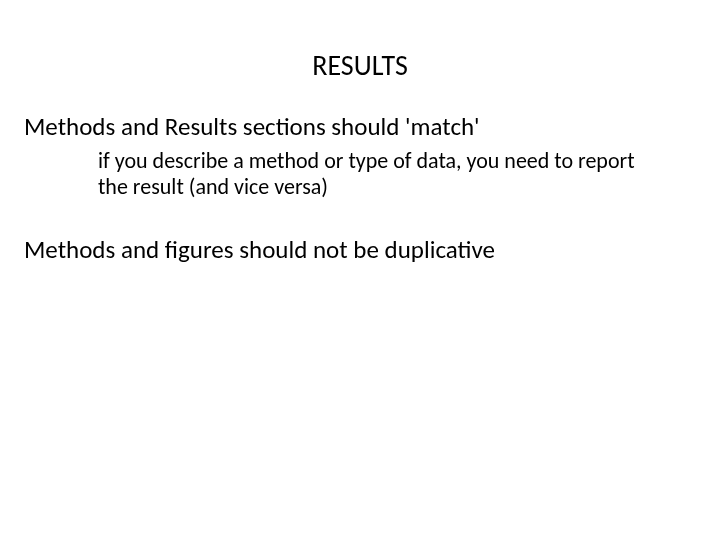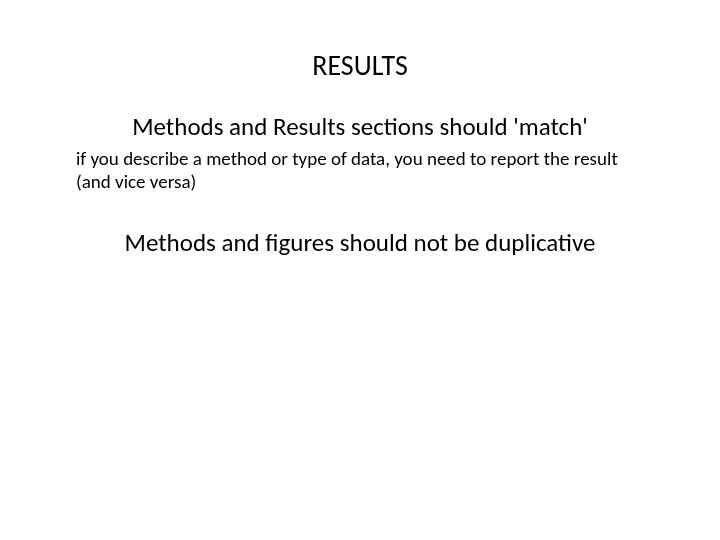--- a/index.html
+++ b/index.html
@@ -29,26 +29,25 @@
   .body {
     position: absolute;
     top: 112px;
     left: 24px;
     right: 24px;
   }
   .main-point {
     font-size: 25px;
     line-height: 1.2;
     margin-bottom: 6px;
-    text-align: center;
   }
   .sub-point {
-    font-size: 19px;
+    font-size: 22px;
     line-height: 1.2;
-    margin-left: 52px;
+    margin-left: 74px;
     margin-bottom: 24px;
     max-width: 560px;
   }
   .gap {
     height: 10px;
   }
   .underline {
     text-decoration: underline;
   }
 </style>

